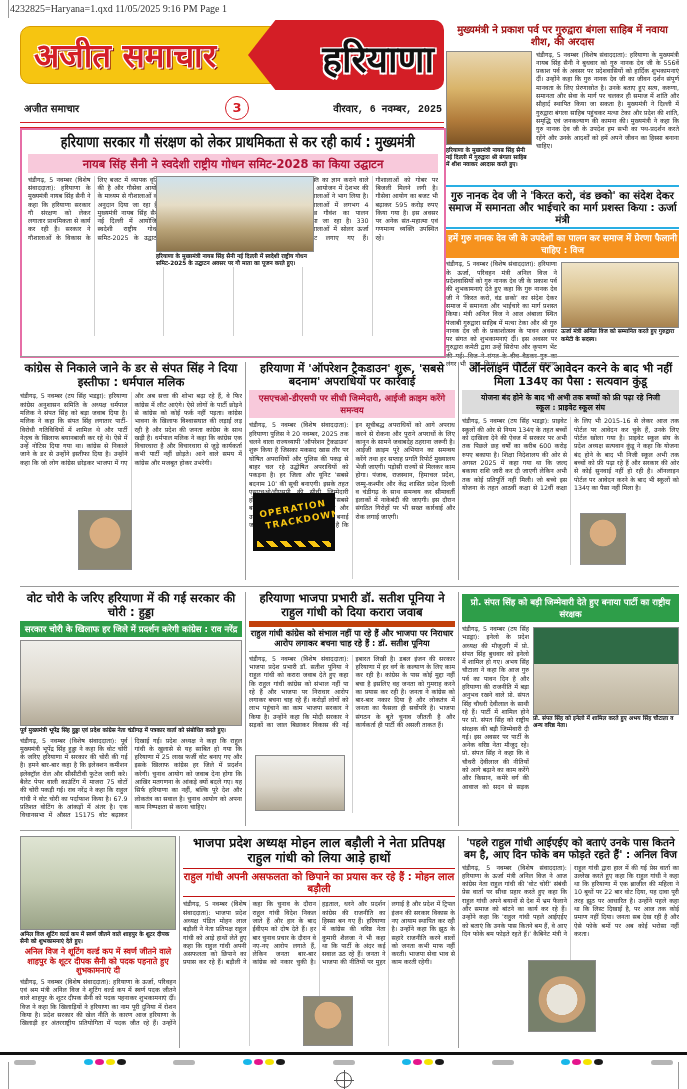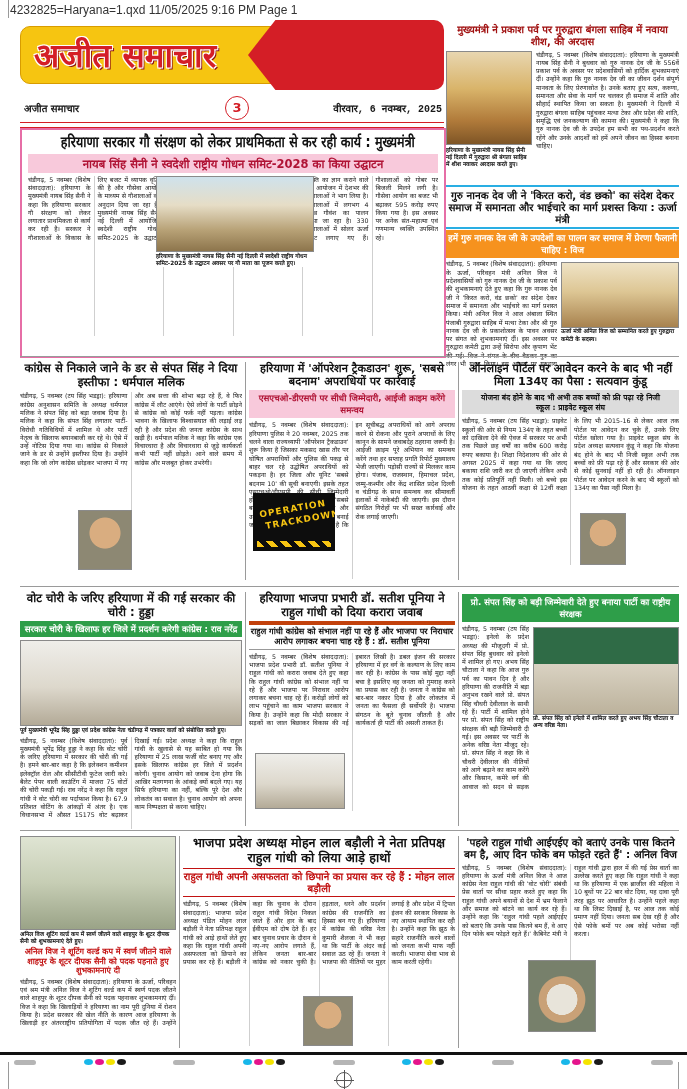--- a/index.html
+++ b/index.html
@@ -57,36 +57,37 @@
   .regline{height:3px;background:#111;}
   .marks{display:flex;justify-content:space-between;align-items:center;padding:4px 14px 0 14px;}
   .cmyk{display:flex;gap:2px;}
   .dot{width:9px;height:6px;border-radius:50%;}
   .c{background:#18b7ea}.m{background:#e5148c}.y{background:#f5e400}.k{background:#1a1a1a}
   .gray{width:22px;height:5px;background:#b5b5b5;border-radius:3px;}
   .regmark{position:absolute;left:336px;top:1072px;width:14px;height:14px;border:1px solid #555;border-radius:50%;}
   .regmark::before,.regmark::after{content:"";position:absolute;background:#555;}
   .regmark::before{left:50%;top:-3px;bottom:-3px;width:1px;}
   .regmark::after{top:50%;left:-3px;right:-3px;height:1px;}
-  .printline{font-family:Liberation Sans, sans-serif;font-size:12px;color:#333;text-align:center;}
+  .printline{font-family:Liberation Serif, serif;font-size:10px;color:#333;text-align:center;}
   .vsep{position:absolute;width:1px;background:#9a9a9a;}
   .hsep{position:absolute;height:1px;background:#9a9a9a;}
 </style>
 </head>
 <body>
 
 <div class="sheet">
 
   <div class="abs printline" style="left:10px;top:3px;">4232825=Haryana=1.qxd  11/05/2025  9:16 PM  Page 1</div>
   <div class="vsep" style="left:8px;top:0;height:18px;"></div>
 
   <div class="abs" style="left:20px;top:20px;width:424px;height:110px;">
     <div class="mast-yellow"></div>
     <div class="mast-flag"></div>
     <div class="brand">अजीत समाचार</div>
+    <div class="edition">हरियाणा</div>
     <div class="mast-foot">
       <span class="nm">अजीत समाचार</span>
       <span class="pagenum">3</span>
       <span class="dt">वीरवार, 6 नवम्बर, 2025</span>
     </div>
     <div class="redrule"></div>
   </div>
 
   <div class="abs" style="left:446px;top:24px;width:233px;height:158px;">
     <div class="headline qhead" style="font-size:10px;">मुख्यमंत्री ने प्रकाश पर्व पर गुरुद्वारा बंगला साहिब में नवाया शीश, की अरदास</div>
@@ -165,21 +166,21 @@
     <div class="headline" style="font-size:11.6px;">वोट चोरी के जरिए हरियाणा में की गई सरकार की चोरी : हुड्डा</div>
     <div class="band greenband" style="margin-top:2px;text-align:center;">सरकार चोरी के खिलाफ हर जिले में प्रदर्शन करेगी कांग्रेस : राव नरेंद्र</div>
     <div class="photo ph-press figs" style="width:220px;height:84px;margin-top:3px;"></div>
     <div class="caption" style="margin-top:1px;">पूर्व मुख्यमंत्री भूपेंद्र सिंह हुड्डा एवं प्रदेश कांग्रेस नेता चंडीगढ़ में पत्रकार वार्ता को संबोधित करते हुए।</div>
     <div class="body-txt" style="column-count:2;height:92px;margin-top:2px;">चंडीगढ़, 5 नवम्बर (विशेष संवाददाता): पूर्व मुख्यमंत्री भूपेंद्र सिंह हुड्डा ने कहा कि वोट चोरी के जरिए हरियाणा में सरकार की चोरी की गई है। हमने बार-बार कहा है कि इलेक्शन कमीशन इलेक्ट्रॉल रोल और सीसीटीवी फुटेज जारी करे। बैलेट पेपर वाली काउंटिंग में माजरा 75 वोटों की चोरी पकड़ी गई। राव नरेंद्र ने कहा कि राहुल गांधी ने वोट चोरी का पर्दाफाश किया है। 67.9 प्रतिशत वोटिंग के आंकड़ों में अंतर है। एक विधानसभा में औसत 15175 वोट बढ़ाकर दिखाई गई। प्रदेश अध्यक्ष ने कहा कि राहुल गांधी के खुलासे से यह साबित हो गया कि हरियाणा में 25 लाख फर्जी वोट बनाए गए और इसके खिलाफ कांग्रेस हर जिले में प्रदर्शन करेगी। चुनाव आयोग को जवाब देना होगा कि आखिर मतगणना के आंकड़े क्यों बदले गए। यह सिर्फ हरियाणा का नहीं, बल्कि पूरे देश और लोकतंत्र का सवाल है। चुनाव आयोग को अपना काम निष्पक्षता से करना चाहिए।</div>
   </div>
   <div class="vsep" style="left:245px;top:592px;height:234px;"></div>
 
   <div class="abs" style="left:249px;top:592px;width:206px;height:234px;">
     <div class="headline" style="font-size:11.6px;">हरियाणा भाजपा प्रभारी डॉ. सतीश पूनिया ने राहुल गांधी को दिया करारा जवाब</div>
-    <div class="headline" style="font-size:8.2px;margin-top:2px;border-top:4px solid #c2410c;border-bottom:1px solid #999;padding:2px 0;">राहुल गांधी कांग्रेस को संभाल नहीं पा रहे हैं और भाजपा पर निराधार आरोप लगाकर बचना चाह रहे हैं : डॉ. सतीश पूनिया</div>
+    <div class="headline" style="font-size:8.2px;margin-top:2px;border-top:6px solid #c2410c;border-bottom:1px solid #999;padding:2px 0;">राहुल गांधी कांग्रेस को संभाल नहीं पा रहे हैं और भाजपा पर निराधार आरोप लगाकर बचना चाह रहे हैं : डॉ. सतीश पूनिया</div>
     <div style="margin-top:3px;overflow:hidden;height:158px;position:relative;">
       <div class="body-txt" style="column-count:2;height:158px;">चंडीगढ़, 5 नवम्बर (विशेष संवाददाता): भाजपा प्रदेश प्रभारी डॉ. सतीश पूनिया ने राहुल गांधी को करारा जवाब देते हुए कहा कि राहुल गांधी कांग्रेस को संभाल नहीं पा रहे हैं और भाजपा पर निराधार आरोप लगाकर बचना चाह रहे हैं। करोड़ों लोगों को लाभ पहुंचाने का काम भाजपा सरकार ने किया है। उन्होंने कहा कि मोदी सरकार ने सड़कों का जाल बिछाकर विकास की नई इबारत लिखी है। डबल इंजन की सरकार हरियाणा में हर वर्ग के कल्याण के लिए काम कर रही है। कांग्रेस के पास कोई मुद्दा नहीं बचा है इसलिए वह जनता को गुमराह करने का प्रयास कर रही है। जनता ने कांग्रेस को बार-बार नकार दिया है और लोकतंत्र में जनता का फैसला ही सर्वोपरि है। भाजपा संगठन के बूते चुनाव जीतती है और कार्यकर्ता ही पार्टी की असली ताकत हैं।</div>
       <div class="photo ph-press figs" style="position:absolute;left:6px;top:100px;width:88px;height:54px;"></div>
     </div>
   </div>
   <div class="vsep" style="left:458px;top:592px;height:234px;"></div>
 
   <div class="abs" style="left:462px;top:592px;width:217px;height:234px;">
     <div class="band greenband" style="margin-top:2px;">प्रो. संपत सिंह को बड़ी जिम्मेवारी देते हुए बनाया पार्टी का राष्ट्रीय संरक्षक</div>
     <div style="margin-top:3px;overflow:hidden;height:168px;">

